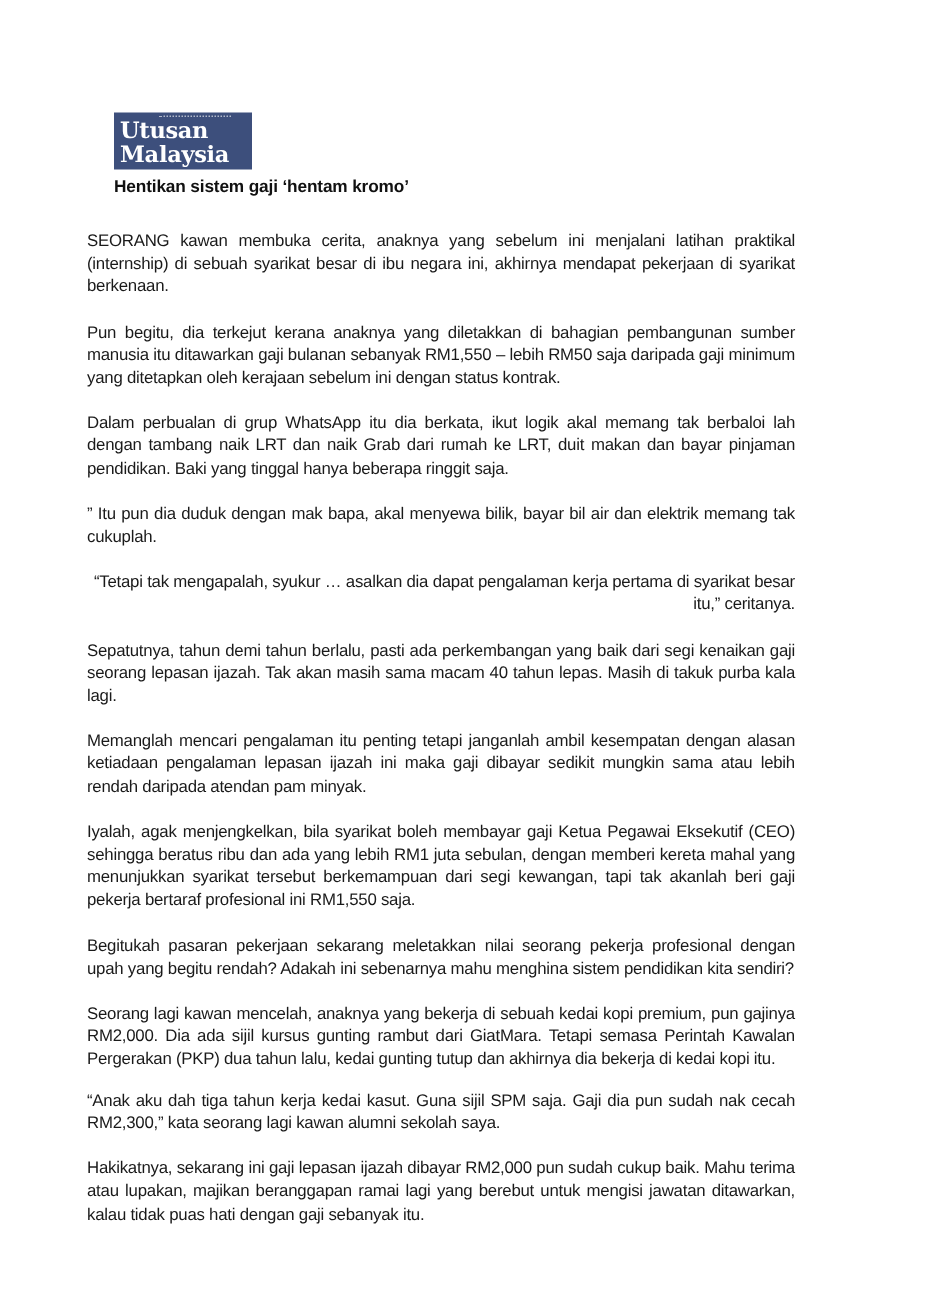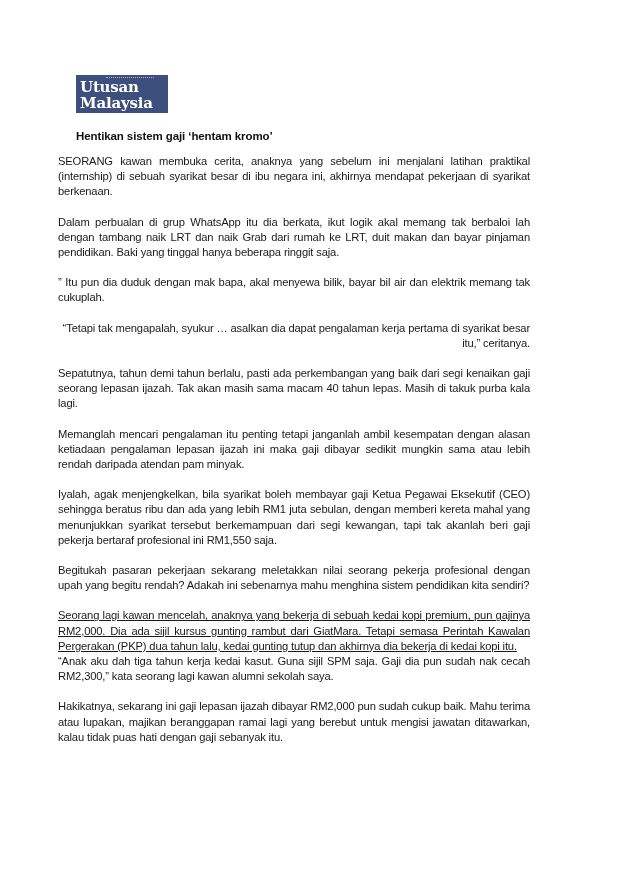--- a/index.html
+++ b/index.html
@@ -6,43 +6,44 @@
   body { width: 623px; height: 874px; position: relative; overflow: hidden;
          font-family: "Liberation Sans", "DejaVu Sans", sans-serif; color: #1a1a1a; }
   .page { position: absolute; left: 0; top: 0; width: 623px; height: 874px; background: #fff; }
   .logo { position: absolute; left: 76px; top: 75px; width: 92px; height: 38px;
           background: #3d4f7c; color: #fff; box-sizing: border-box; padding: 3px 0 0 4px; }
   .logo .tiny { position: absolute; left: 30px; top: 2px; width: 48px; height: 2px;
                 border-top: 1px dotted rgba(255,255,255,0.6); }
   .logo .l1, .logo .l2 { display: block; font-family: "DejaVu Serif", "Liberation Serif", serif;
           font-weight: bold; font-size: 15px; line-height: 16px; letter-spacing: -0.2px; }
   .logo .l1 { margin-top: 1px; }
-  .headline { position: absolute; left: 76px; top: 130px; font-size: 11.5px; font-weight: bold;
+  .headline { position: absolute; left: 76px; top: 119px; font-size: 11.5px; font-weight: bold;
               color: #111; letter-spacing: -0.1px; }
   .body { position: absolute; left: 58px; top: 154px; width: 472px; }
   .para { font-size: 11.2px; line-height: 15.2px; text-align: justify; margin: 0 0 15px 0;
           color: #1a1a1a; letter-spacing: -0.15px; }
-  .para.tight { margin-bottom: 0; text-decoration: underline; }
+  .para.tight { margin-bottom: 12px; }
   .para.left { text-align: right; }
 </style>
 </head>
 <body>
 
 <div class="page">
 
   <div class="logo" style="background: rgb(61, 79, 124);">
     <span class="tiny"></span>
     <span class="l1">Utusan</span>
     <span class="l2">Malaysia</span>
   </div>
 
   <div class="headline">Hentikan sistem gaji ‘hentam kromo’</div>
 
   <div class="body">
     <p class="para">SEORANG kawan membuka cerita, anaknya yang sebelum ini menjalani latihan praktikal (internship) di sebuah syarikat besar di ibu negara ini, akhirnya mendapat pekerjaan di syarikat berkenaan.</p>
+    <p class="para">Pun begitu, dia terkejut kerana anaknya yang diletakkan di bahagian pembangunan sumber manusia itu ditawarkan gaji bulanan sebanyak RM1,550 – lebih RM50 saja daripada gaji minimum yang ditetapkan oleh kerajaan sebelum ini dengan status kontrak.</p>
     <p class="para">Dalam perbualan di grup WhatsApp itu dia berkata, ikut logik akal memang tak berbaloi lah dengan tambang naik LRT dan naik Grab dari rumah ke LRT, duit makan dan bayar pinjaman pendidikan. Baki yang tinggal hanya beberapa ringgit saja.</p>
     <p class="para">” Itu pun dia duduk dengan mak bapa, akal menyewa bilik, bayar bil air dan elektrik memang tak cukuplah.</p>
     <p class="para left">“Tetapi tak mengapalah, syukur … asalkan dia dapat pengalaman kerja pertama di syarikat besar itu,” ceritanya.</p>
     <p class="para">Sepatutnya, tahun demi tahun berlalu, pasti ada perkembangan yang baik dari segi kenaikan gaji seorang lepasan ijazah. Tak akan masih sama macam 40 tahun lepas. Masih di takuk purba kala lagi.</p>
     <p class="para">Memanglah mencari pengalaman itu penting tetapi janganlah ambil kesempatan dengan alasan ketiadaan pengalaman lepasan ijazah ini maka gaji dibayar sedikit mungkin sama atau lebih rendah daripada atendan pam minyak.</p>
     <p class="para">Iyalah, agak menjengkelkan, bila syarikat boleh membayar gaji Ketua Pegawai Eksekutif (CEO) sehingga beratus ribu dan ada yang lebih RM1 juta sebulan, dengan memberi kereta mahal yang menunjukkan syarikat tersebut berkemampuan dari segi kewangan, tapi tak akanlah beri gaji pekerja bertaraf profesional ini RM1,550 saja.</p>
     <p class="para">Begitukah pasaran pekerjaan sekarang meletakkan nilai seorang pekerja profesional dengan upah yang begitu rendah? Adakah ini sebenarnya mahu menghina sistem pendidikan kita sendiri?</p>
     <p class="para tight">Seorang lagi kawan mencelah, anaknya yang bekerja di sebuah kedai kopi premium, pun gajinya RM2,000. Dia ada sijil kursus gunting rambut dari GiatMara. Tetapi semasa Perintah Kawalan Pergerakan (PKP) dua tahun lalu, kedai gunting tutup dan akhirnya dia bekerja di kedai kopi itu.</p>
     <p class="para">“Anak aku dah tiga tahun kerja kedai kasut. Guna sijil SPM saja. Gaji dia pun sudah nak cecah RM2,300,” kata seorang lagi kawan alumni sekolah saya.</p>
     <p class="para">Hakikatnya, sekarang ini gaji lepasan ijazah dibayar RM2,000 pun sudah cukup baik. Mahu terima atau lupakan, majikan beranggapan ramai lagi yang berebut untuk mengisi jawatan ditawarkan, kalau tidak puas hati dengan gaji sebanyak itu.</p>

